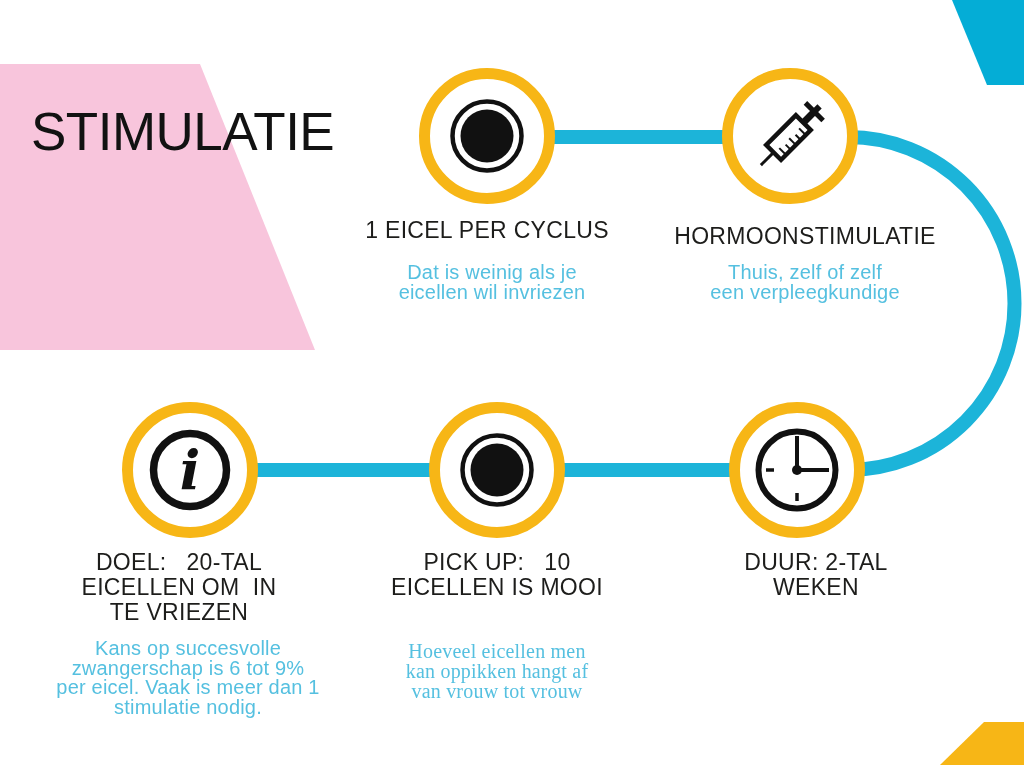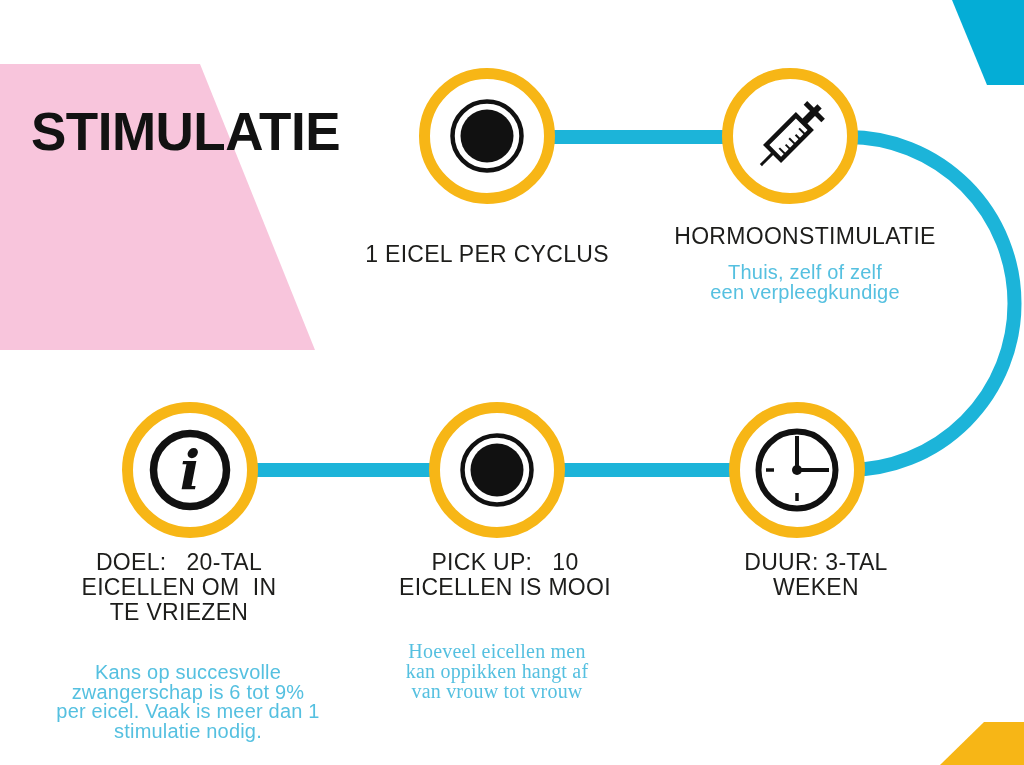--- a/index.html
+++ b/index.html
@@ -3,21 +3,21 @@
 <meta charset="utf-8">
 <style>
   html,body{margin:0;padding:0;background:#fff;}
   .stage{
     position:relative;width:1024px;height:765px;overflow:hidden;background:#ffffff;
     font-family:"Liberation Sans",sans-serif;
   }
   .bg-svg{position:absolute;left:0;top:0;width:1024px;height:765px;}
   .title{
     position:absolute;left:31px;top:103px;
-    font-size:53px;font-weight:bold;letter-spacing:-0.5px;color:#121212;
+    font-size:53px;font-weight:normal;letter-spacing:-0.5px;color:#121212;
     line-height:1.1;white-space:pre-wrap;
   }
   .step-label{
     position:absolute;transform:translateX(-50%);
     font-size:23px;line-height:25px;letter-spacing:0.3px;color:#1d1d1b;
     text-align:center;white-space:pre-wrap;font-weight:400;
   }
   .step-note{
     position:absolute;transform:translateX(-50%);
     font-size:20px;line-height:20px;letter-spacing:0.2px;color:#55c0e0;
@@ -85,35 +85,37 @@
       <circle cx="190" cy="470" r="62.5" fill="#ffffff" stroke="#F7B616" stroke-width="11"></circle>
       <g>
         <circle cx="190" cy="470" r="36.5" fill="none" stroke="#111111" stroke-width="7.5"></circle>
         <text x="190" y="489" text-anchor="middle" font-family="DejaVu Serif, serif" font-style="italic" font-weight="bold" font-size="54" fill="#111111">i</text>
       </g>
     </g>
   </svg>
 
   <div class="title">STIMULATIE</div>
 
-  <div class="step-label" style="left:487px;top:218px;margin-top:24px;">1 EICEL PER CYCLUS</div>
+  <div class="step-label" style="left:487px;top:218px;">1 EICEL PER CYCLUS</div>
+  <div class="step-note" style="left:492px;top:262px;">Dat is weinig als je
+eicellen wil invriezen</div>
 
   <div class="step-label" style="left:805px;top:224px;">HORMOONSTIMULATIE</div>
   <div class="step-note" style="left:805px;top:262px;">Thuis, zelf of zelf
 een verpleegkundige</div>
 
-  <div class="step-label" style="left:816px;top:550px;">DUUR: 3-TAL WEKEN</div>
+  <div class="step-label" style="left:816px;top:550px;">DUUR: 2-TAL WEKEN</div>
 
-  <div class="step-label" style="left:497px;top:550px;margin-left:8px;">PICK UP:   10
+  <div class="step-label" style="left:497px;top:550px;">PICK UP:   10
 EICELLEN IS MOOI</div>
   <div class="step-note" style="left:497px;top:641px;font-family:Liberation Serif, serif;">Hoeveel eicellen men
 kan oppikken hangt af
 van vrouw tot vrouw</div>
 
   <div class="step-label" style="left:179px;top:550px;">DOEL:   20-TAL
 EICELLEN OM  IN
 TE VRIEZEN</div>
-  <div class="step-note" style="left:188px;top:639px;line-height:19.5px;margin-top:24px;">Kans op succesvolle
+  <div class="step-note" style="left:188px;top:639px;line-height:19.5px;">Kans op succesvolle
 zwangerschap is 6 tot 9%
 per eicel. Vaak is meer dan 1
 stimulatie nodig.</div>
 
 </div>
 
 </body></html>

